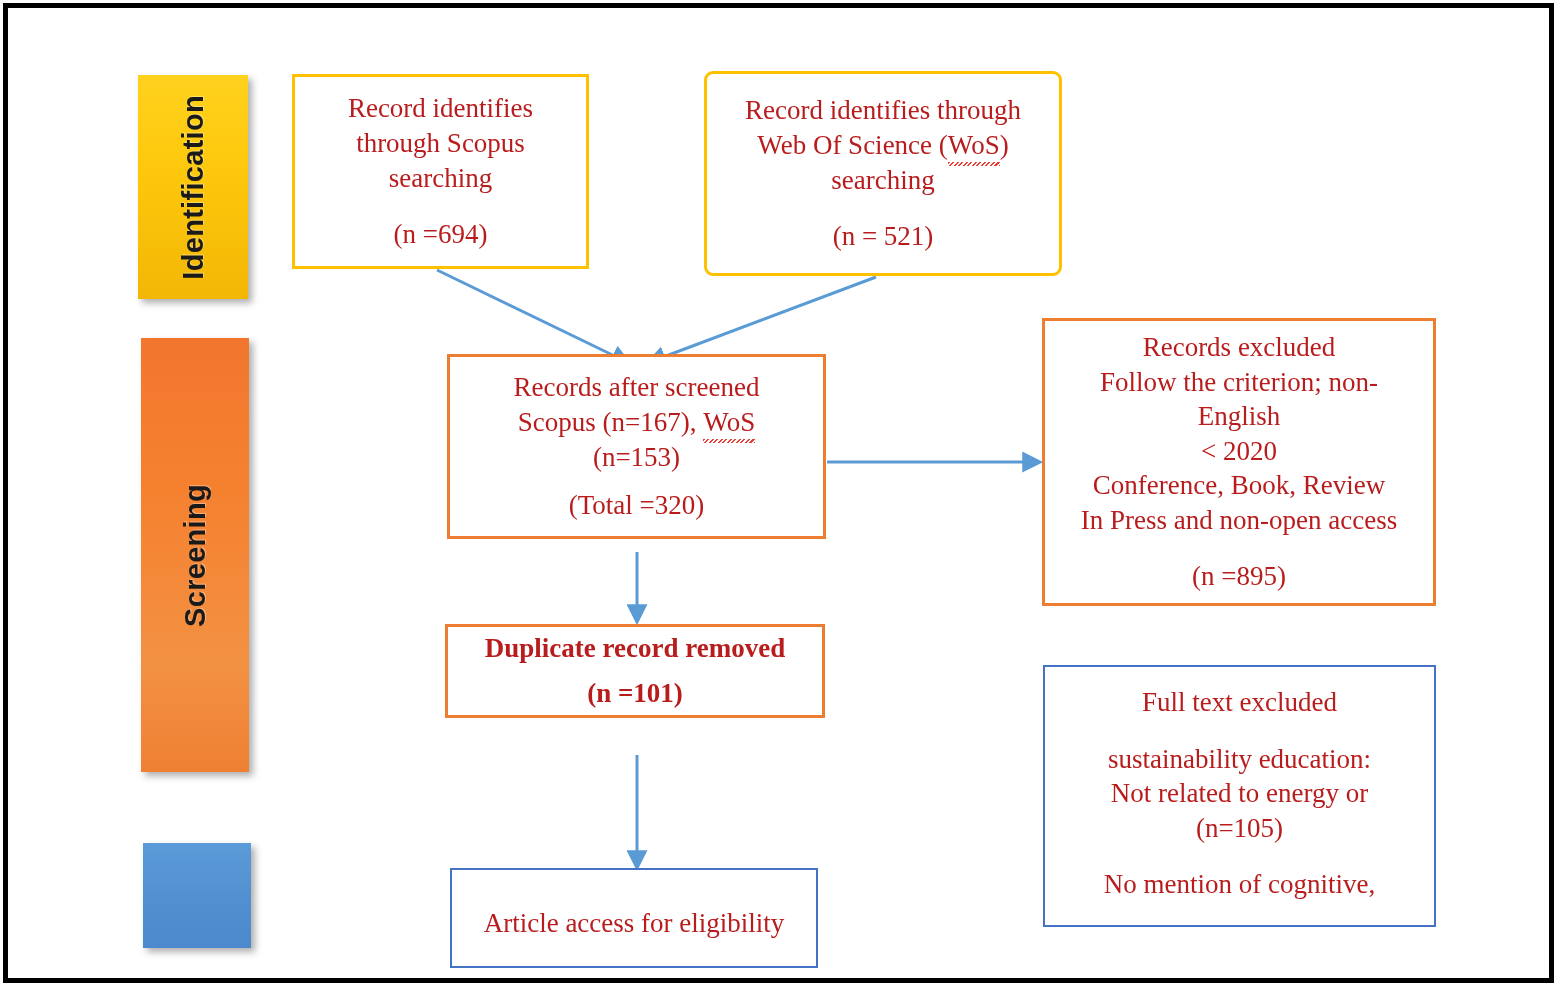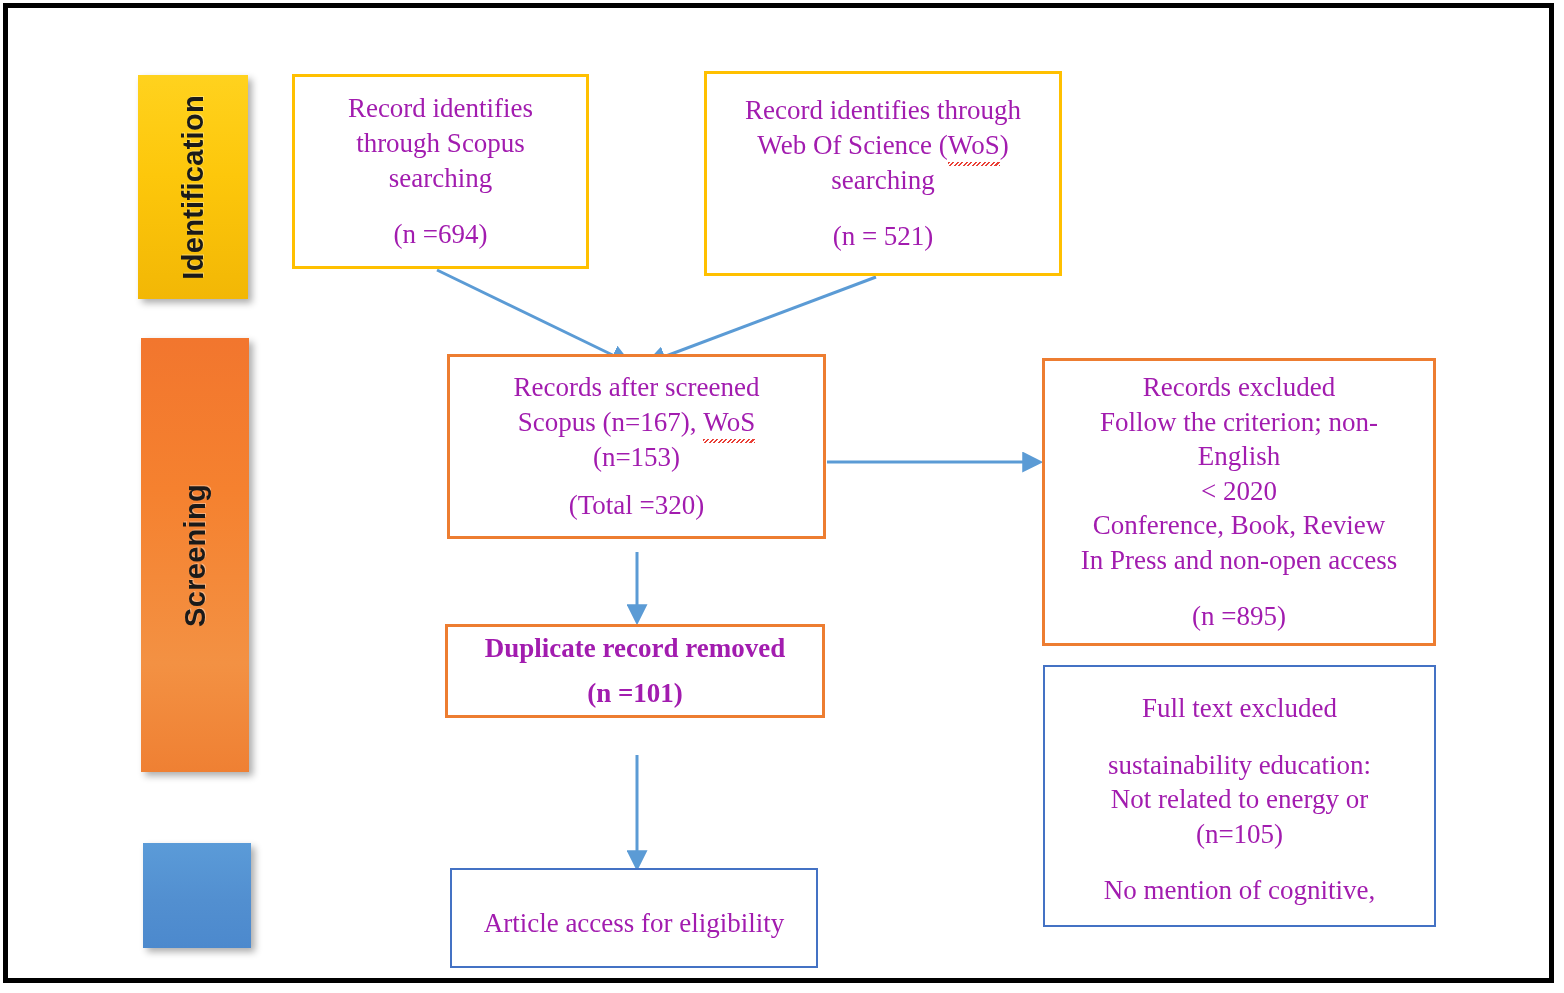--- a/index.html
+++ b/index.html
@@ -66,39 +66,39 @@
   
   .box {
     position: absolute;
     box-sizing: border-box;
     background: #ffffff;
     display: flex;
     flex-direction: column;
     align-items: center;
     justify-content: center;
     text-align: center;
-    color: #a21caf;
+    color: #b91c1c;
     font-size: 27px;
     line-height: 1.28;
     padding: 4px 10px;
   }
   .box.yellow { border: 3px solid #ffc000; }
   .box.orange { border: 3px solid #ed7d31; }
   .box.blue   { border: 2px solid #4472c4; }
   .box p { margin: 0; }
   .box .gap { height: 22px; }
   .box .gap-sm { height: 14px; }
 
   #box-scopus       { left: 292px; top: 74px;  width: 297px; height: 195px; }
-  #box-wos          { left: 704px; top: 71px;  width: 358px; height: 205px; }
+  #box-wos          { left: 704px; top: 71px;  width: 358px; height: 205px; border-radius: 9px; }
   #box-screened     { left: 447px; top: 354px; width: 379px; height: 185px; }
-  #box-excluded     { left: 1042px; top: 318px; width: 394px; height: 288px; margin-top: 40px; }
+  #box-excluded     { left: 1042px; top: 318px; width: 394px; height: 288px; }
   #box-duplicate    { left: 445px; top: 624px; width: 380px; height: 94px; font-weight: bold; }
   #box-fulltext     { left: 1043px; top: 665px; width: 393px; height: 262px;
-                      justify-content: flex-start; padding-top: 24px; }
+                      justify-content: flex-start; padding-top: 18px; }
   #box-eligibility  { left: 450px; top: 868px; width: 368px; height: 100px;
                       justify-content: center; padding-top: 14px; }
 
   .red-squiggle {
     position: relative;
     display: inline-block;
   }
   .red-squiggle::after {
     content: "";
     position: absolute;

